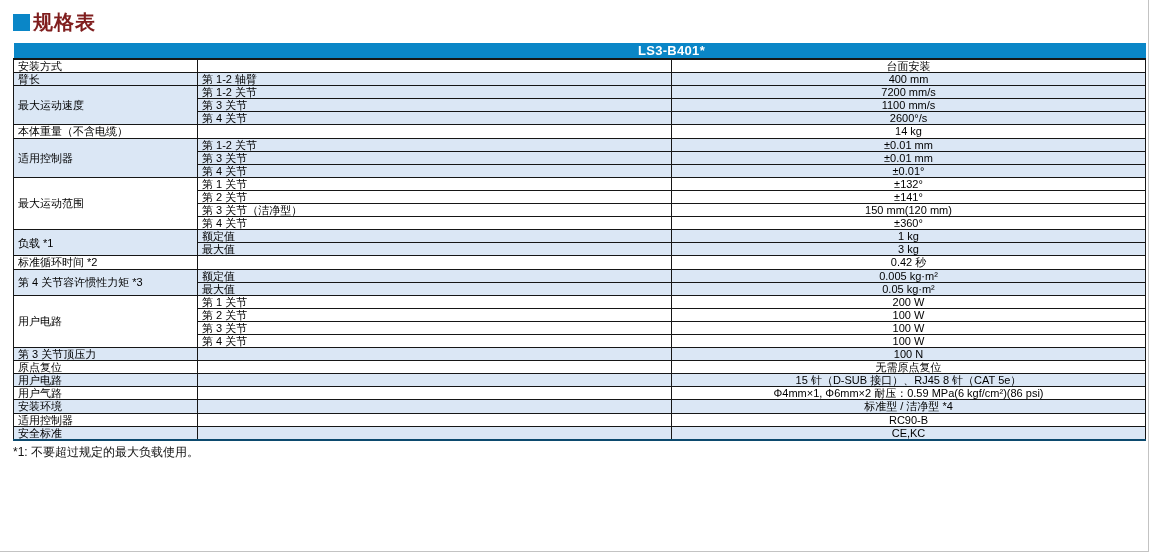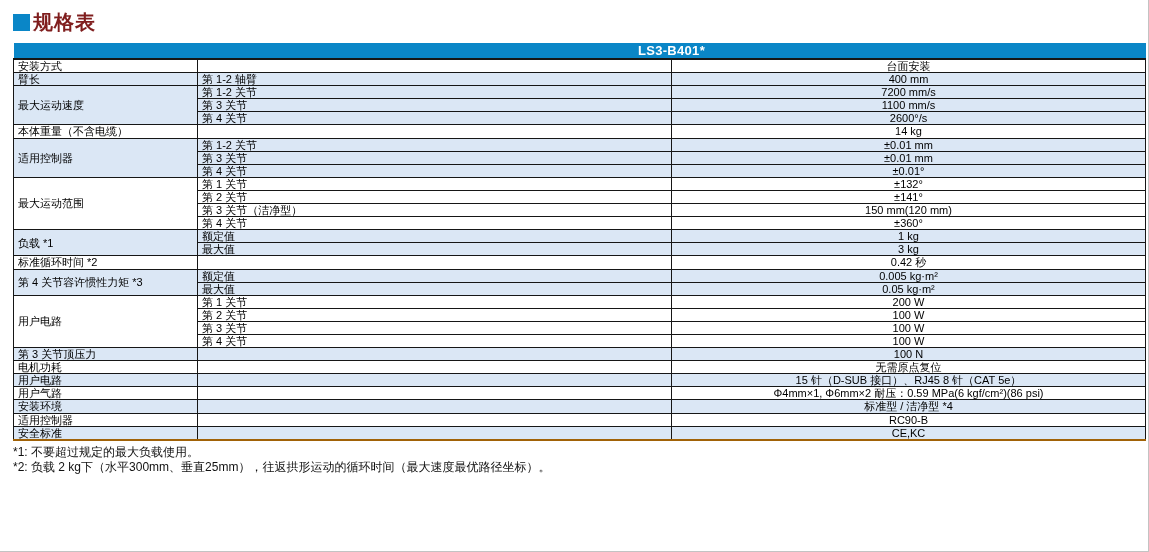--- a/index.html
+++ b/index.html
@@ -55,21 +55,21 @@
   }
   table.spec td {
     border: 1px solid #161616;
     font-size: 11px;
     height: 13px;
     line-height: 1.1;
     padding: 0 4px;
     white-space: nowrap;
     overflow: hidden;
   }
-  table.spec tbody tr:last-child td { border-bottom: 2px solid #a16207; }
+  table.spec tbody tr:last-child td { border-bottom: 2px solid #0c4a6e; }
   tr.shaded { background: #dbe7f5; }
   td.col-label { width: 184px; text-align: left; }
   td.col-sub   { width: 119px; text-align: left; }
   td.col-value { text-align: center; }
   
   .footnotes {
     margin: 4px 0 0 13px;
     font-size: 12px;
     line-height: 15px;
     color: #111;
@@ -190,21 +190,21 @@
         <tr>
           <td class="col-sub">第 4 关节</td>
           <td class="col-value">100 W</td>
         </tr>
         <tr class="shaded">
           <td class="col-label" rowspan="1">第 3 关节顶压力</td>
           <td class="col-sub"></td>
           <td class="col-value">100 N</td>
         </tr>
         <tr>
-          <td class="col-label" rowspan="1">电机功耗</td>
+          <td class="col-label" rowspan="1">原点复位</td>
           <td class="col-sub"></td>
           <td class="col-value">无需原点复位</td>
         </tr>
         <tr class="shaded">
           <td class="col-label" rowspan="1">用户电路</td>
           <td class="col-sub"></td>
           <td class="col-value">15 针（D-SUB 接口）、RJ45 8 针（CAT 5e）</td>
         </tr>
         <tr>
           <td class="col-label" rowspan="1">用户气路</td>
@@ -224,16 +224,15 @@
         <tr class="shaded">
           <td class="col-label" rowspan="1">安全标准</td>
           <td class="col-sub"></td>
           <td class="col-value">CE,KC</td>
         </tr>
       </tbody>
   </table>
 
   <div class="footnotes">
     <div>*1: 不要超过规定的最大负载使用。</div>
-    <div>*2: 负载 2 kg下（水平300mm、垂直25mm），往返拱形运动的循环时间（最大速度最优路径坐标）。</div>
   </div>
 
 </div>
 
 </body></html>

